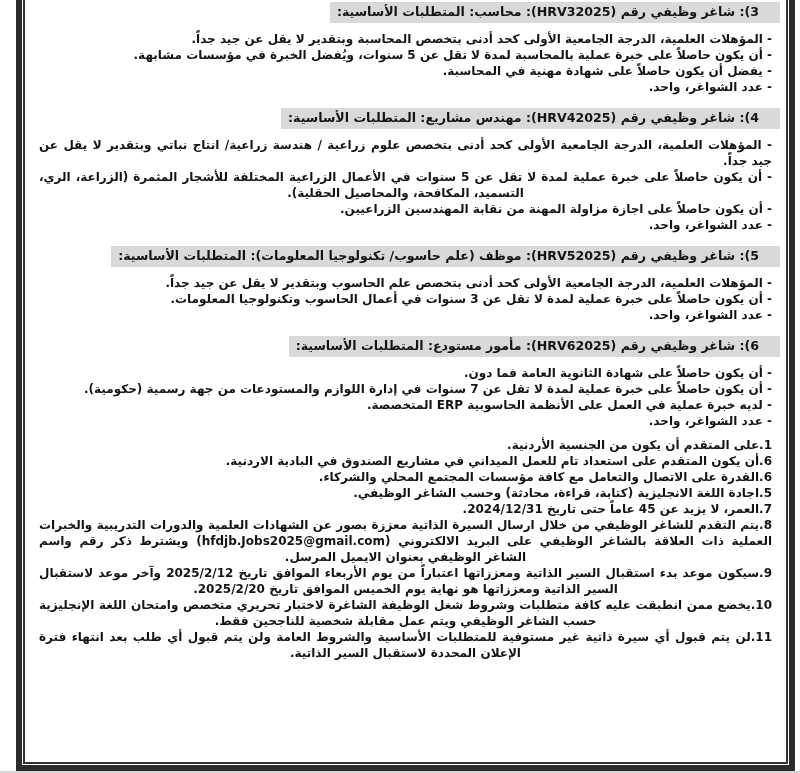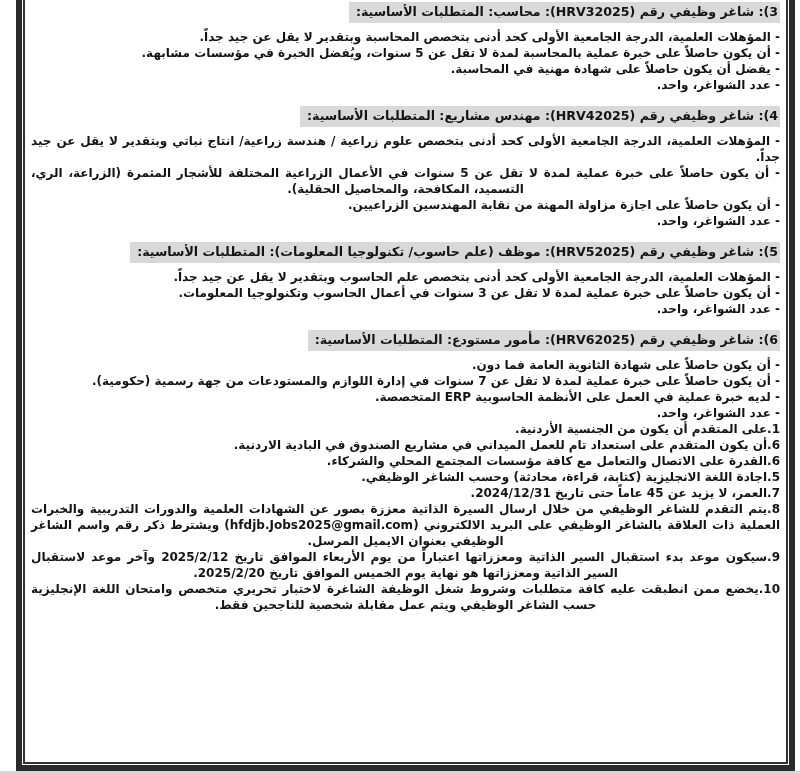--- a/index.html
+++ b/index.html
@@ -48,32 +48,32 @@
   .sec-header {
     margin: 13px 0 6px 0;
     line-height: 18px;
   }
   .sec-header.first {
     margin-top: 0;
   }
   .sec-header .hdr-box {
     display: inline-block;
     background: #d9d9d9;
-    padding: 1px 2px 2px 7px;
+    padding: 1px 21px 2px 7px;
     font-size: 12.6px;
   }
   .item {
     text-align: justify;
     text-align-last: right;
   }
   .item.ml {
     text-align-last: center;
   }
   .vacancy-items, .conditions-list {
-    margin: 0;
+    margin: 8px;
   }
 </style>
 </head>
 <body>
 
 <div class="frame-outer">
   <div class="frame-inner"></div>
 </div>
 
 <div class="content">
@@ -119,17 +119,18 @@
 
   <div class="conditions-list">
     <div class="item">1.على المتقدم أن يكون من الجنسية الأردنية.</div>
     <div class="item">6.أن يكون المتقدم على استعداد تام للعمل الميداني في مشاريع الصندوق في البادية الاردنية.</div>
     <div class="item">6.القدرة على الاتصال والتعامل مع كافة مؤسسات المجتمع المحلي والشركاء.</div>
     <div class="item">5.اجادة اللغة الانجليزية (كتابة، قراءة، محادثة) وحسب الشاغر الوظيفي.</div>
     <div class="item">7.العمر، لا يزيد عن 45 عاماً حتى تاريخ 2024/12/31.</div>
     <div class="item ml">8.يتم التقدم للشاغر الوظيفي من خلال ارسال السيرة الذاتية معززة بصور عن الشهادات العلمية والدورات التدريبية والخبرات العملية ذات العلاقة بالشاغر الوظيفي على البريد الالكتروني (hfdjb.Jobs2025@gmail.com) ويشترط ذكر رقم واسم الشاغر الوظيفي بعنوان الايميل المرسل.</div>
     <div class="item ml">9.سيكون موعد بدء استقبال السير الذاتية ومعززاتها اعتباراً من يوم الأربعاء الموافق تاريخ 2025/2/12 وآخر موعد لاستقبال السير الذاتية ومعززاتها هو نهاية يوم الخميس الموافق تاريخ 2025/2/20.</div>
     <div class="item ml">10.يخضع ممن انطبقت عليه كافة متطلبات وشروط شغل الوظيفة الشاغرة لاختبار تحريري متخصص وامتحان اللغة الإنجليزية حسب الشاغر الوظيفي ويتم عمل مقابلة شخصية للناجحين فقط.</div>
+    <div class="item ml">11.لن يتم قبول أي سيرة ذاتية غير مستوفية للمتطلبات الأساسية والشروط العامة ولن يتم قبول أي طلب بعد انتهاء فترة الإعلان المحددة لاستقبال السير الذاتية.</div>
   </div>
 
 </div>
 
 <div class="page-bottom-edge"></div>
 
 </body></html>

